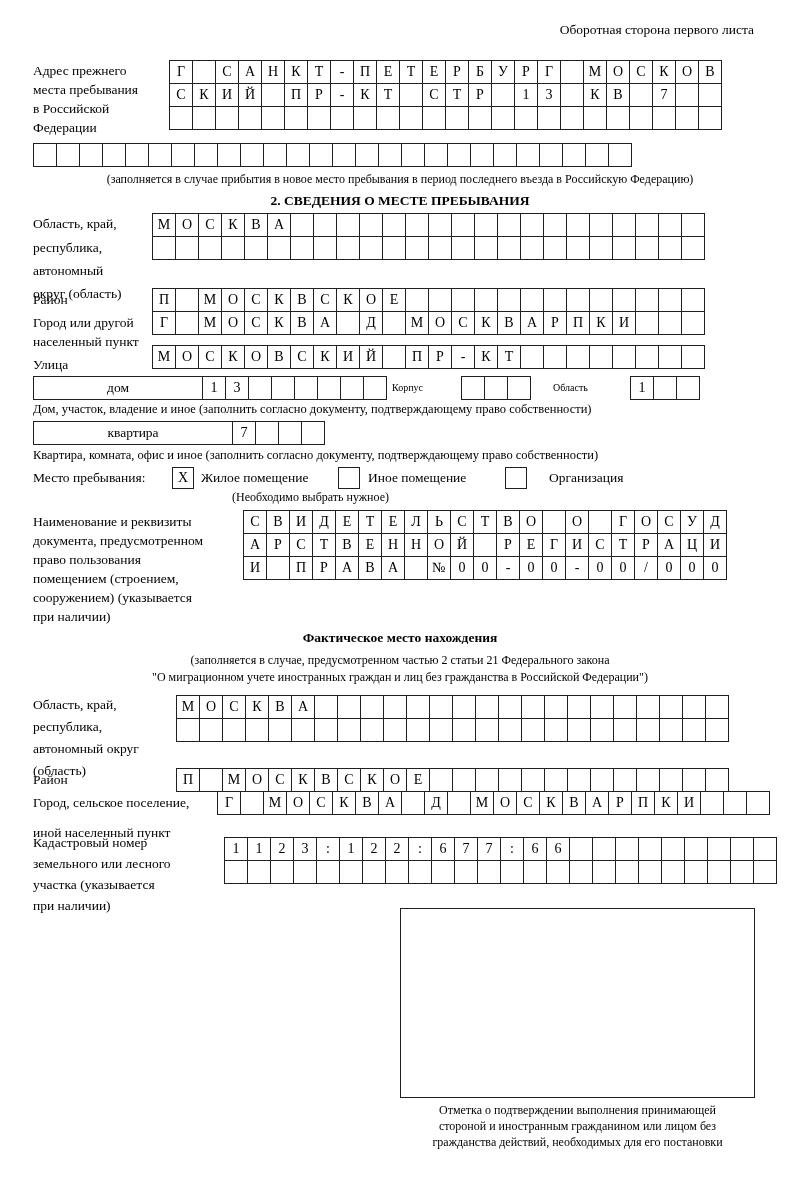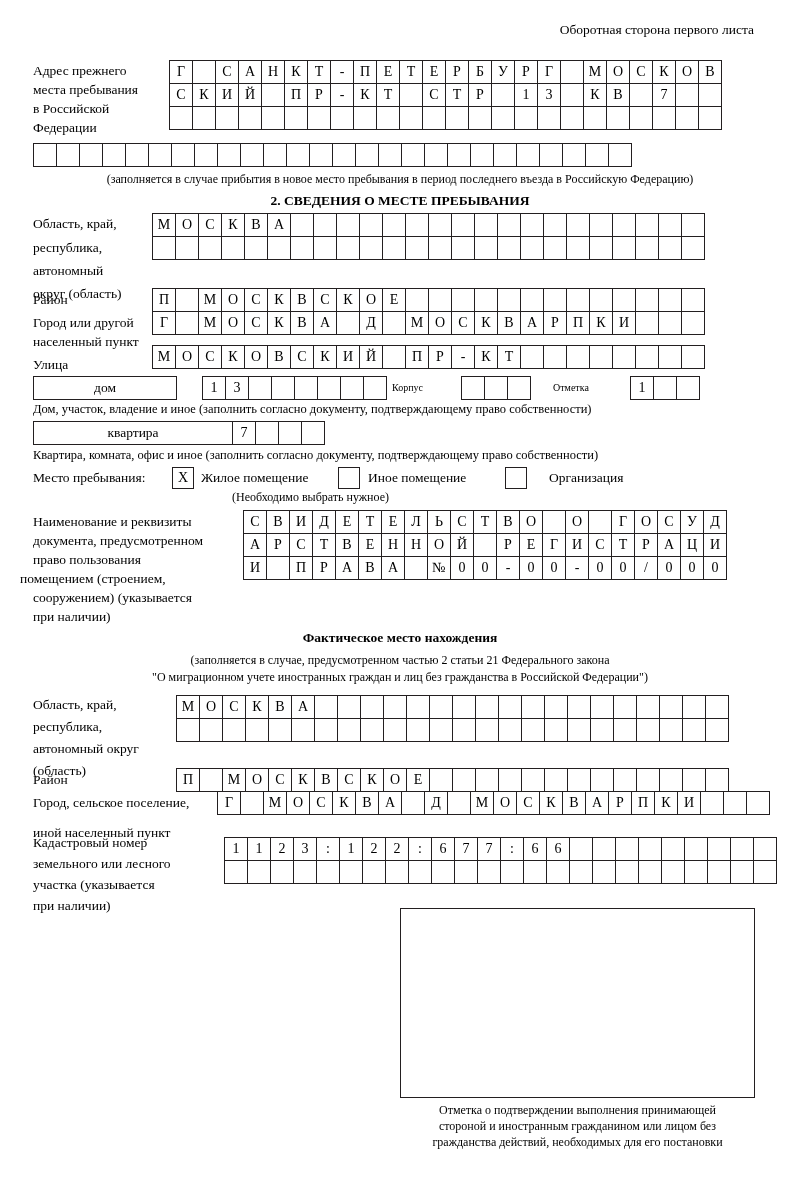--- a/index.html
+++ b/index.html
@@ -368,38 +368,38 @@
       <div class="cell"></div>
       <div class="cell"></div>
       <div class="cell"></div>
       <div class="cell"></div>
       <div class="cell"></div>
       <div class="cell"></div>
       <div class="cell"></div>
       <div class="cell"></div>
     </div>
 
-  <div class="boxlabel" style="left:33px; top:376px; width:144px;">дом</div>
+  <div class="boxlabel" style="left:33px; top:376px; width:170px;">дом</div>
   <div class="cells" id="s2-house" style="left:202px; top:376px;">
       <div class="cell">1</div>
       <div class="cell">3</div>
       <div class="cell"></div>
       <div class="cell"></div>
       <div class="cell"></div>
       <div class="cell"></div>
       <div class="cell"></div>
       <div class="cell"></div>
     </div>
   <div class="inline-lbl" style="left:392px; top:376px;">Корпус</div>
   <div class="cells" id="s2-korpus" style="left:461px; top:376px;">
       <div class="cell"></div>
       <div class="cell"></div>
       <div class="cell"></div>
     </div>
-  <div class="inline-lbl" style="left:553px; top:376px;">Отметка</div>
+  <div class="inline-lbl" style="left:553px; top:376px;">Область</div>
   <div class="cells" id="s2-stroenie" style="left:630px; top:376px;">
       <div class="cell">1</div>
       <div class="cell"></div>
       <div class="cell"></div>
     </div>
 
   <div class="lbl" style="left:33px; top:402px; font-size:12.5px;">Дом, участок, владение и иное (заполнить согласно документу, подтверждающему право собственности)</div>
 
   <div class="boxlabel" style="left:33px; top:421px; width:200px;">квартира</div>
   <div class="cells" id="s2-flat" style="left:232px; top:421px;">
@@ -416,21 +416,21 @@
   <div class="lbl" style="left:201px; top:470px;">Жилое помещение</div>
   <div class="checkbox" style="left:338px; top:467px;"></div>
   <div class="lbl" style="left:368px; top:470px;">Иное помещение</div>
   <div class="checkbox" style="left:505px; top:467px;"></div>
   <div class="lbl" style="left:549px; top:470px;">Организация</div>
   <div class="smallnote" style="left:232px; top:490px;">(Необходимо выбрать нужное)</div>
 
   <div class="lbl" style="left:33px; top:514px;">Наименование и реквизиты</div>
   <div class="lbl" style="left:33px; top:533px;">документа, предусмотренном</div>
   <div class="lbl" style="left:33px; top:552px;">право пользования</div>
-  <div class="lbl" style="left:20px; top:571px;">помещением (строением,</div>
+  <div class="lbl" style="left:33px; top:571px;">помещением (строением,</div>
   <div class="lbl" style="left:33px; top:590px;">сооружением) (указывается</div>
   <div class="lbl" style="left:33px; top:609px;">при наличии)</div>
 
   <div class="cells" id="s2-doc-1" style="left:243px; top:510px;">
       <div class="cell">С</div>
       <div class="cell">В</div>
       <div class="cell">И</div>
       <div class="cell">Д</div>
       <div class="cell">Е</div>
       <div class="cell">Т</div>

